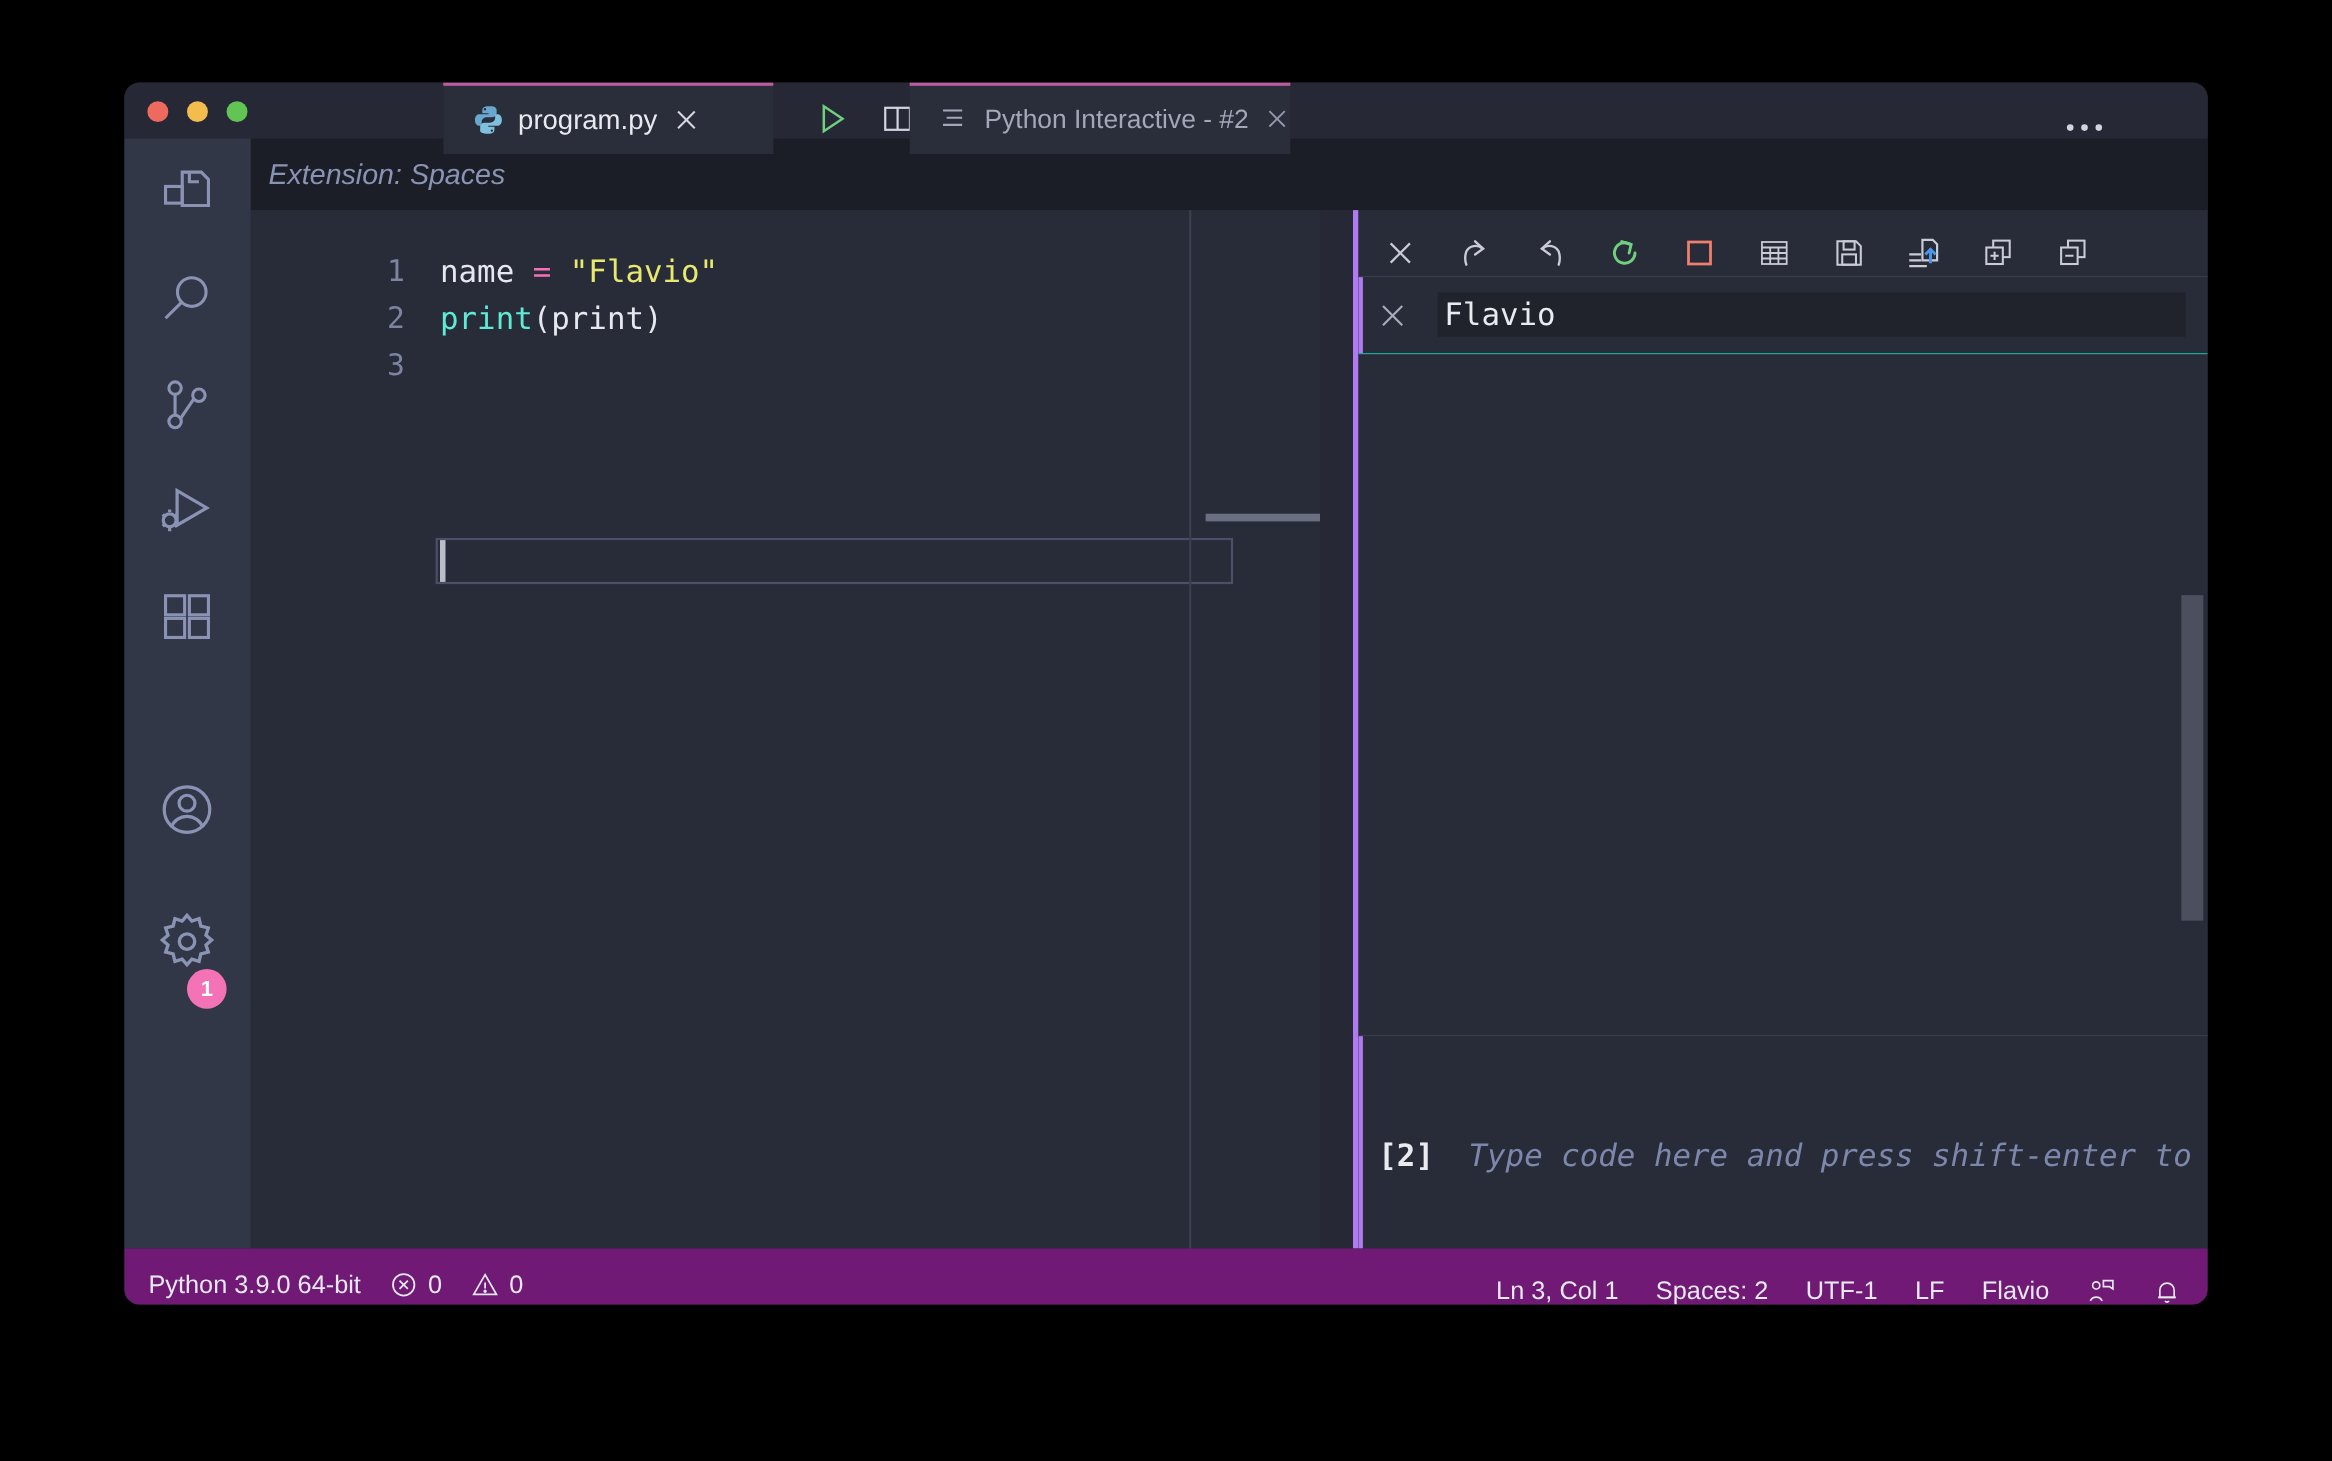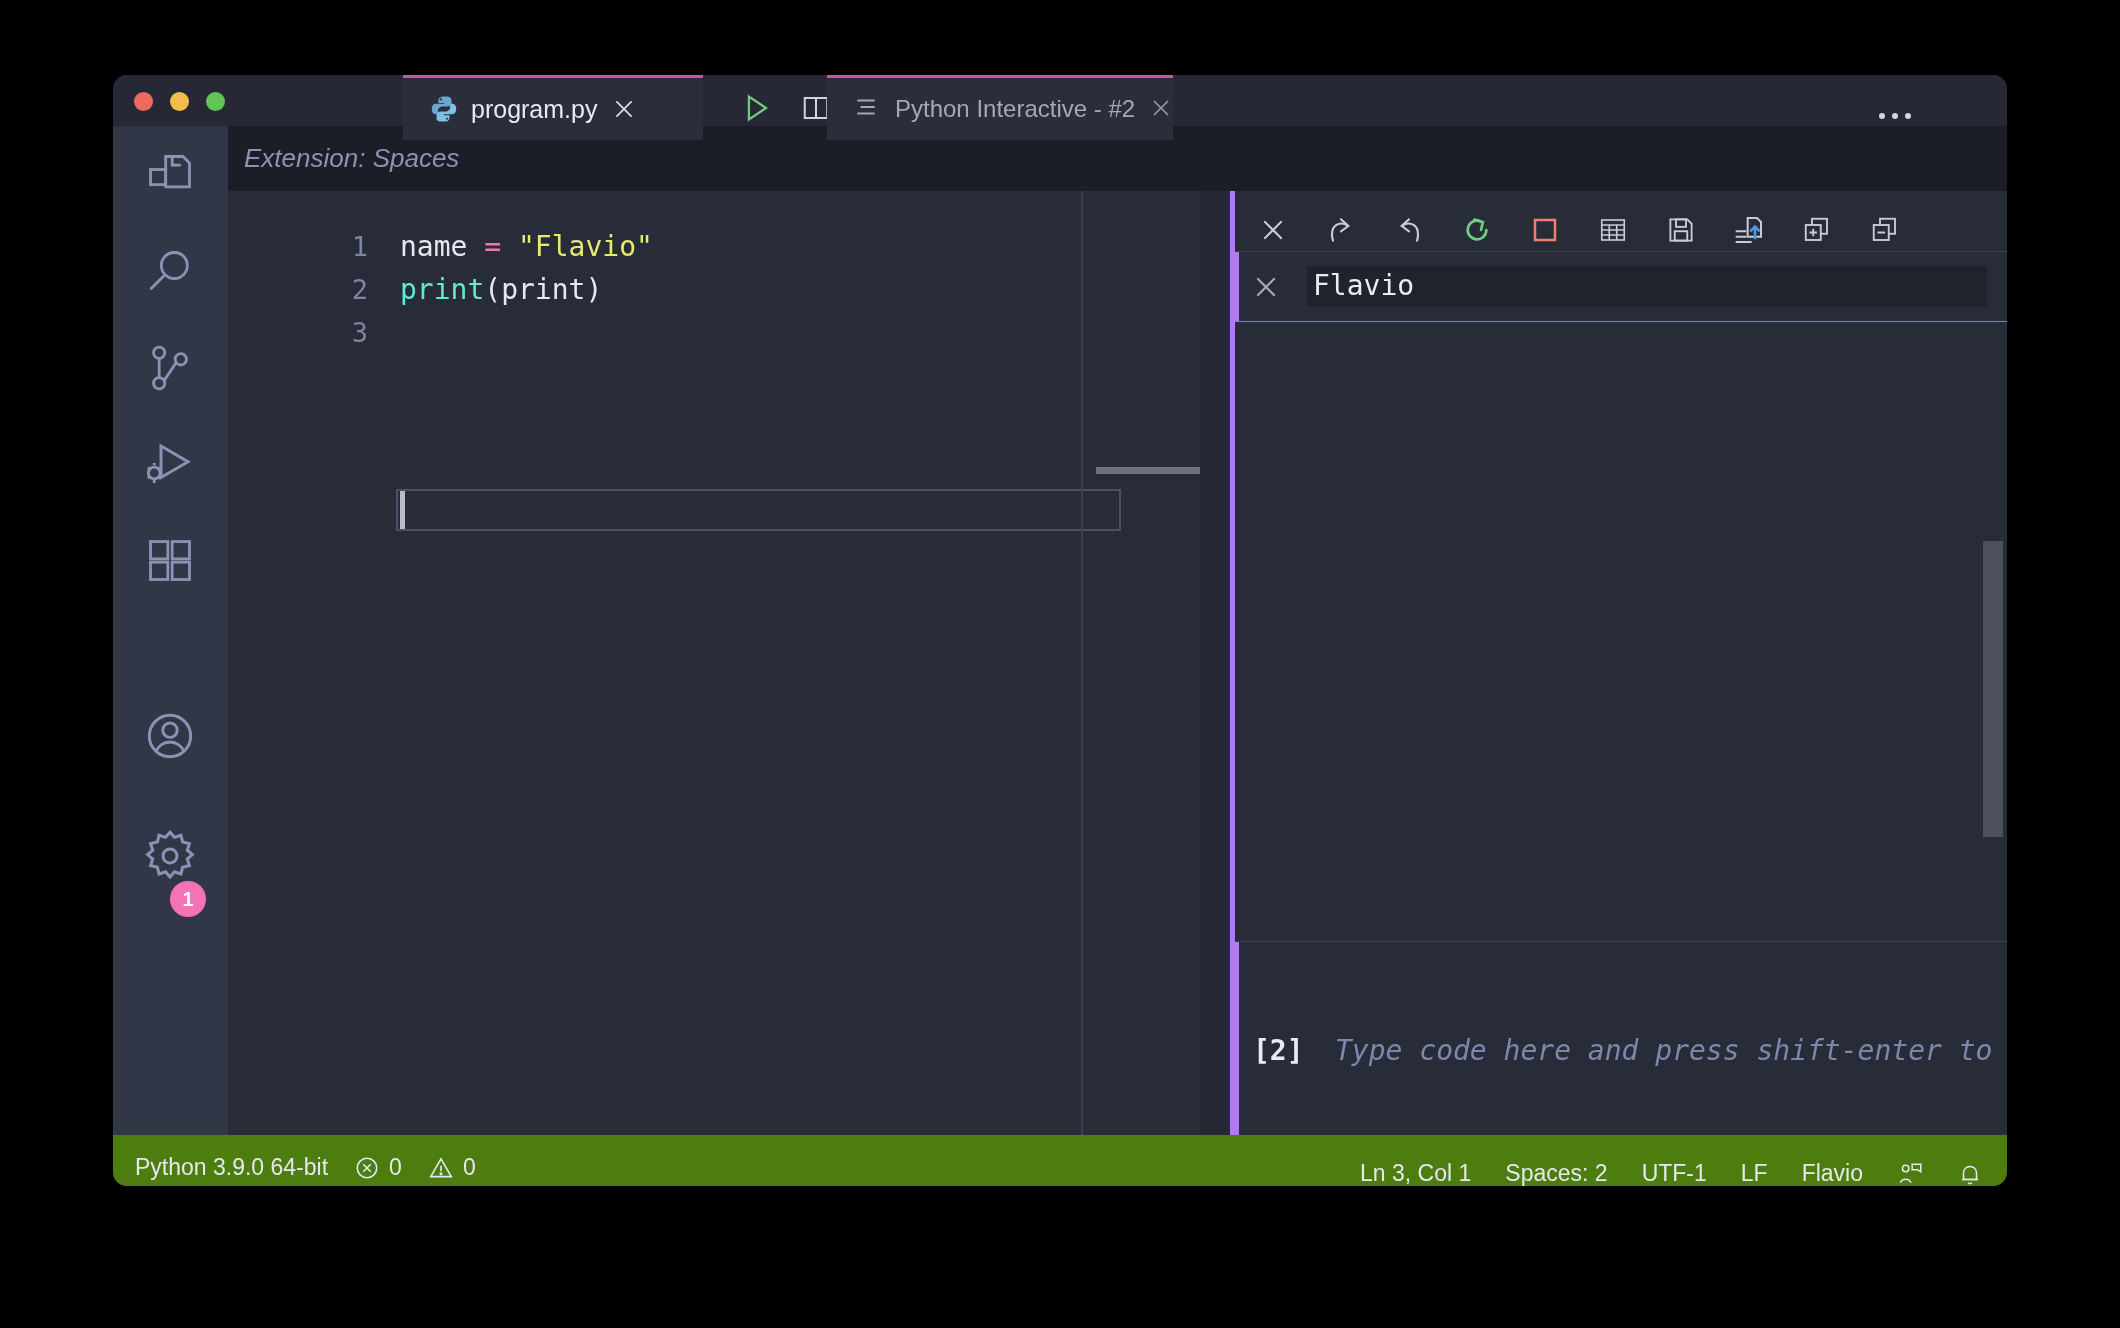--- a/index.html
+++ b/index.html
@@ -380,21 +380,21 @@
     background: #4c4f5e;
   }
 
   
   .statusbar {
     position: absolute;
     left: 0;
     top: 1060px;
     width: 1894px;
     height: 65px;
-    background: #4d7c0f;
+    background: #701a75;
     display: flex;
     align-items: center;
     color: #e6e8ef;
     font-size: 23px;
     text-align: center;
   }
   .sb-left {
     position: absolute;
     left: 22px;
     display: flex;

